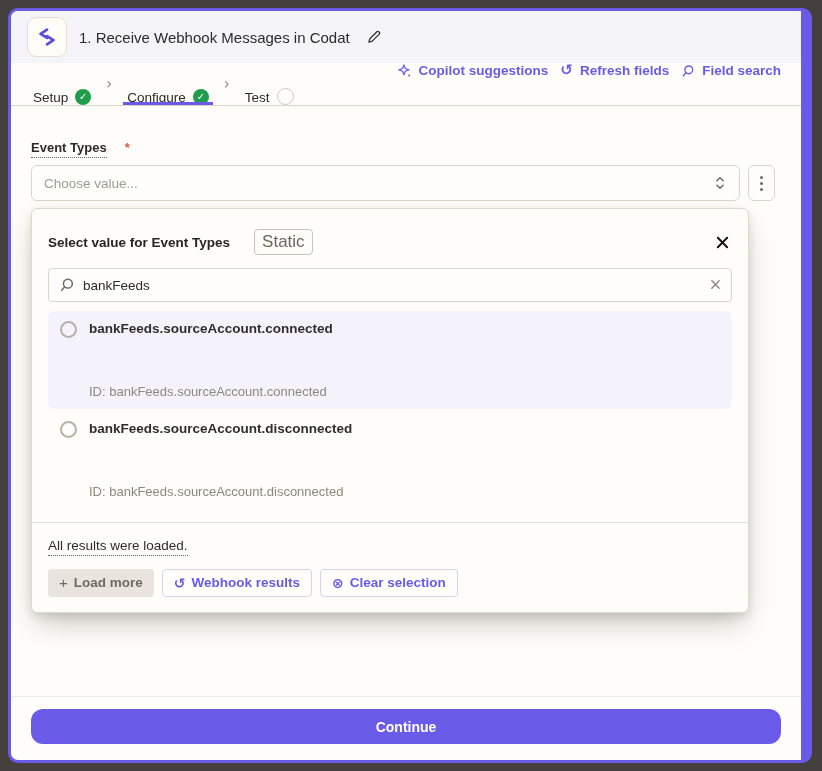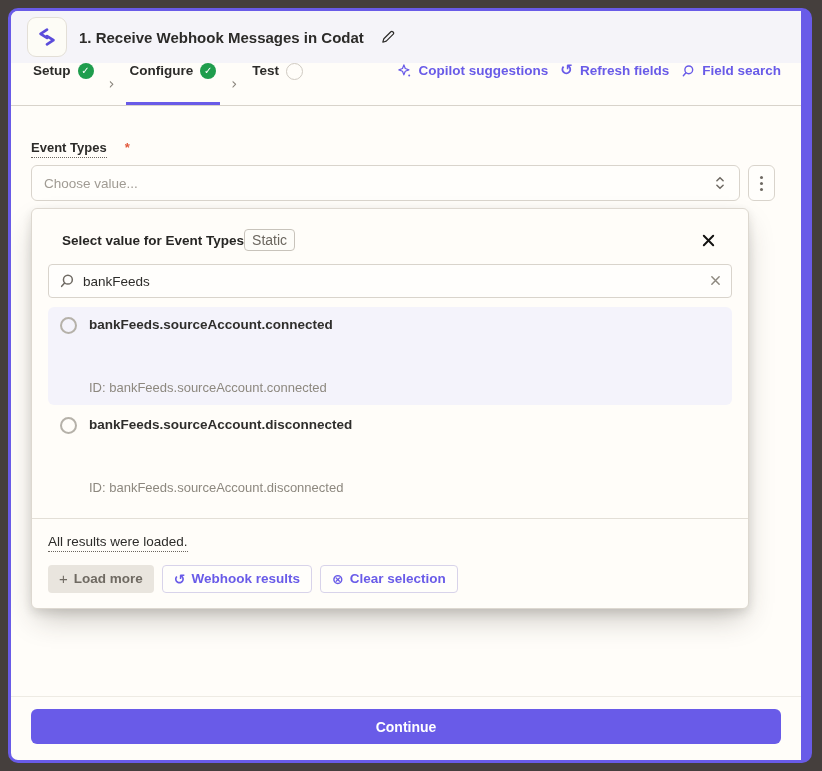--- a/index.html
+++ b/index.html
@@ -17,42 +17,42 @@
   
   .hdr{
     height:52px;flex:0 0 52px;background:#f5f4f9;
     display:flex;align-items:center;padding:0 16px;gap:12px;
   }
   .appicon{
     width:38px;height:38px;border-radius:9px;background:#fdfcf6;
     border:1px solid #e3dfd7;display:flex;align-items:center;justify-content:center;
     flex:0 0 auto;
   }
-  .hdr-title{font-size:15px;font-weight:700;color:#2c2b29;white-space:nowrap;}
+  .hdr-title{font-size:15px;font-weight:400;color:#2c2b29;white-space:nowrap;}
   .pencil{margin-left:2px;display:inline-flex;}
   .hdr-right{margin-left:auto;display:flex;align-items:center;gap:10px;}
   .sq-btn{
     width:30px;height:30px;border-radius:6px;background:#eae6e0;border:none;
     display:flex;align-items:center;justify-content:center;cursor:pointer;padding:0;
   }
   .next-btn{
     height:30px;border-radius:6px;background:#eae6e0;border:none;cursor:pointer;
     display:flex;align-items:center;gap:8px;padding:0 12px;
     font-size:13.5px;font-weight:700;color:#67625b;
     font-family:"Liberation Sans",sans-serif;
   }
   .icon-btn{background:none;border:none;padding:2px;cursor:pointer;display:flex;align-items:center;}
   .mapsto{font-family:"DejaVu Sans",sans-serif;font-size:20px;color:#131211;line-height:1;}
   
   .tabbar{
     height:42px;flex:0 0 42px;display:flex;align-items:stretch;
     padding:0 20px;border-bottom:1px solid #d8d3cb;background:#fffdf9;
   }
   .tab{
-    display:flex;align-items:flex-start;gap:7px;font-size:13.5px;font-weight:700;
+    display:flex;align-items:flex-end;gap:7px;font-size:13.5px;font-weight:400;
     color:#2c2b29;cursor:pointer;padding:0 2px;position:relative;
   }
   .tab.active::after{
     content:"";position:absolute;left:-2px;right:-2px;bottom:0;height:3px;background:#695be8;
   }
   .tab-sep{display:flex;align-items:center;color:#8a857d;font-size:15px;padding:0 13px;
     font-family:"DejaVu Sans",sans-serif;}
   .check-circ{
     width:16px;height:16px;border-radius:50%;background:#1f9d4d;color:#fff;
     display:flex;align-items:center;justify-content:center;font-size:10px;
@@ -86,24 +86,24 @@
     cursor:pointer;box-sizing:border-box;
   }
   .dot{width:3px;height:3px;border-radius:50%;background:#6f6a63;}
   
   .panel{
     margin-top:7px;width:calc(100% - 28px);background:#fffdf9;
     border:1px solid #ddd8d0;border-radius:6px;
     box-shadow:0 14px 28px -6px rgba(45,40,34,.28),0 4px 10px rgba(45,40,34,.12);
     position:relative;z-index:5;
   }
-  .panel-hdr{display:flex;align-items:center;gap:0;padding:20px 30px 13px;}
+  .panel-hdr{display:flex;align-items:center;gap:24px;padding:20px 16px 13px;}
   .panel-title{font-size:13.5px;font-weight:700;color:#272624;}
   .badge{
-    font-size:14px;color:#6b665f;border:1px solid #c8c3bb;border-radius:4px;
+    font-size:17px;color:#6b665f;border:1px solid #c8c3bb;border-radius:4px;
     padding:2px 7px;background:#fdfcf8;
   }
   .panel-close{margin-left:auto;background:none;border:none;cursor:pointer;padding:2px;display:flex;}
   .searchwrap{margin:0 16px;position:relative;}
   .searchwrap svg.mag{position:absolute;left:11px;top:9px;}
   .search-input{
     width:100%;height:34px;box-sizing:border-box;border:1px solid #d9d4cc;border-radius:4px;
     background:#fffefc;padding:0 32px 0 34px;font-size:13.5px;color:#2d2c2a;
     font-family:"Liberation Sans",sans-serif;outline:none;
   }
@@ -134,21 +134,21 @@
     display:inline-flex;align-items:center;gap:6px;padding:0 11px;
     font-family:"Liberation Sans",sans-serif;box-sizing:border-box;
   }
   .pbtn.muted{background:#e9e5de;border:none;color:#6f6a62;}
   .pbtn.outline{background:#fffefb;border:1px solid #d8d3ea;color:#695be8;}
   
   .foot{
     flex:0 0 auto;padding:12px 20px 16px 20px;border-top:1px solid #eeebe4;
   }
   .continue-btn{
-    width:100%;height:35px;background:#695be8;border:none;border-radius:6px;
+    width:100%;height:35px;background:#695be8;border:none;border-radius:12px;
     color:#ffffff;font-size:14px;font-weight:700;cursor:pointer;
     font-family:"Liberation Sans",sans-serif;
   }
 </style>
 </head>
 <body>
 
 <div class="frame">
 
   <div class="hdr">

